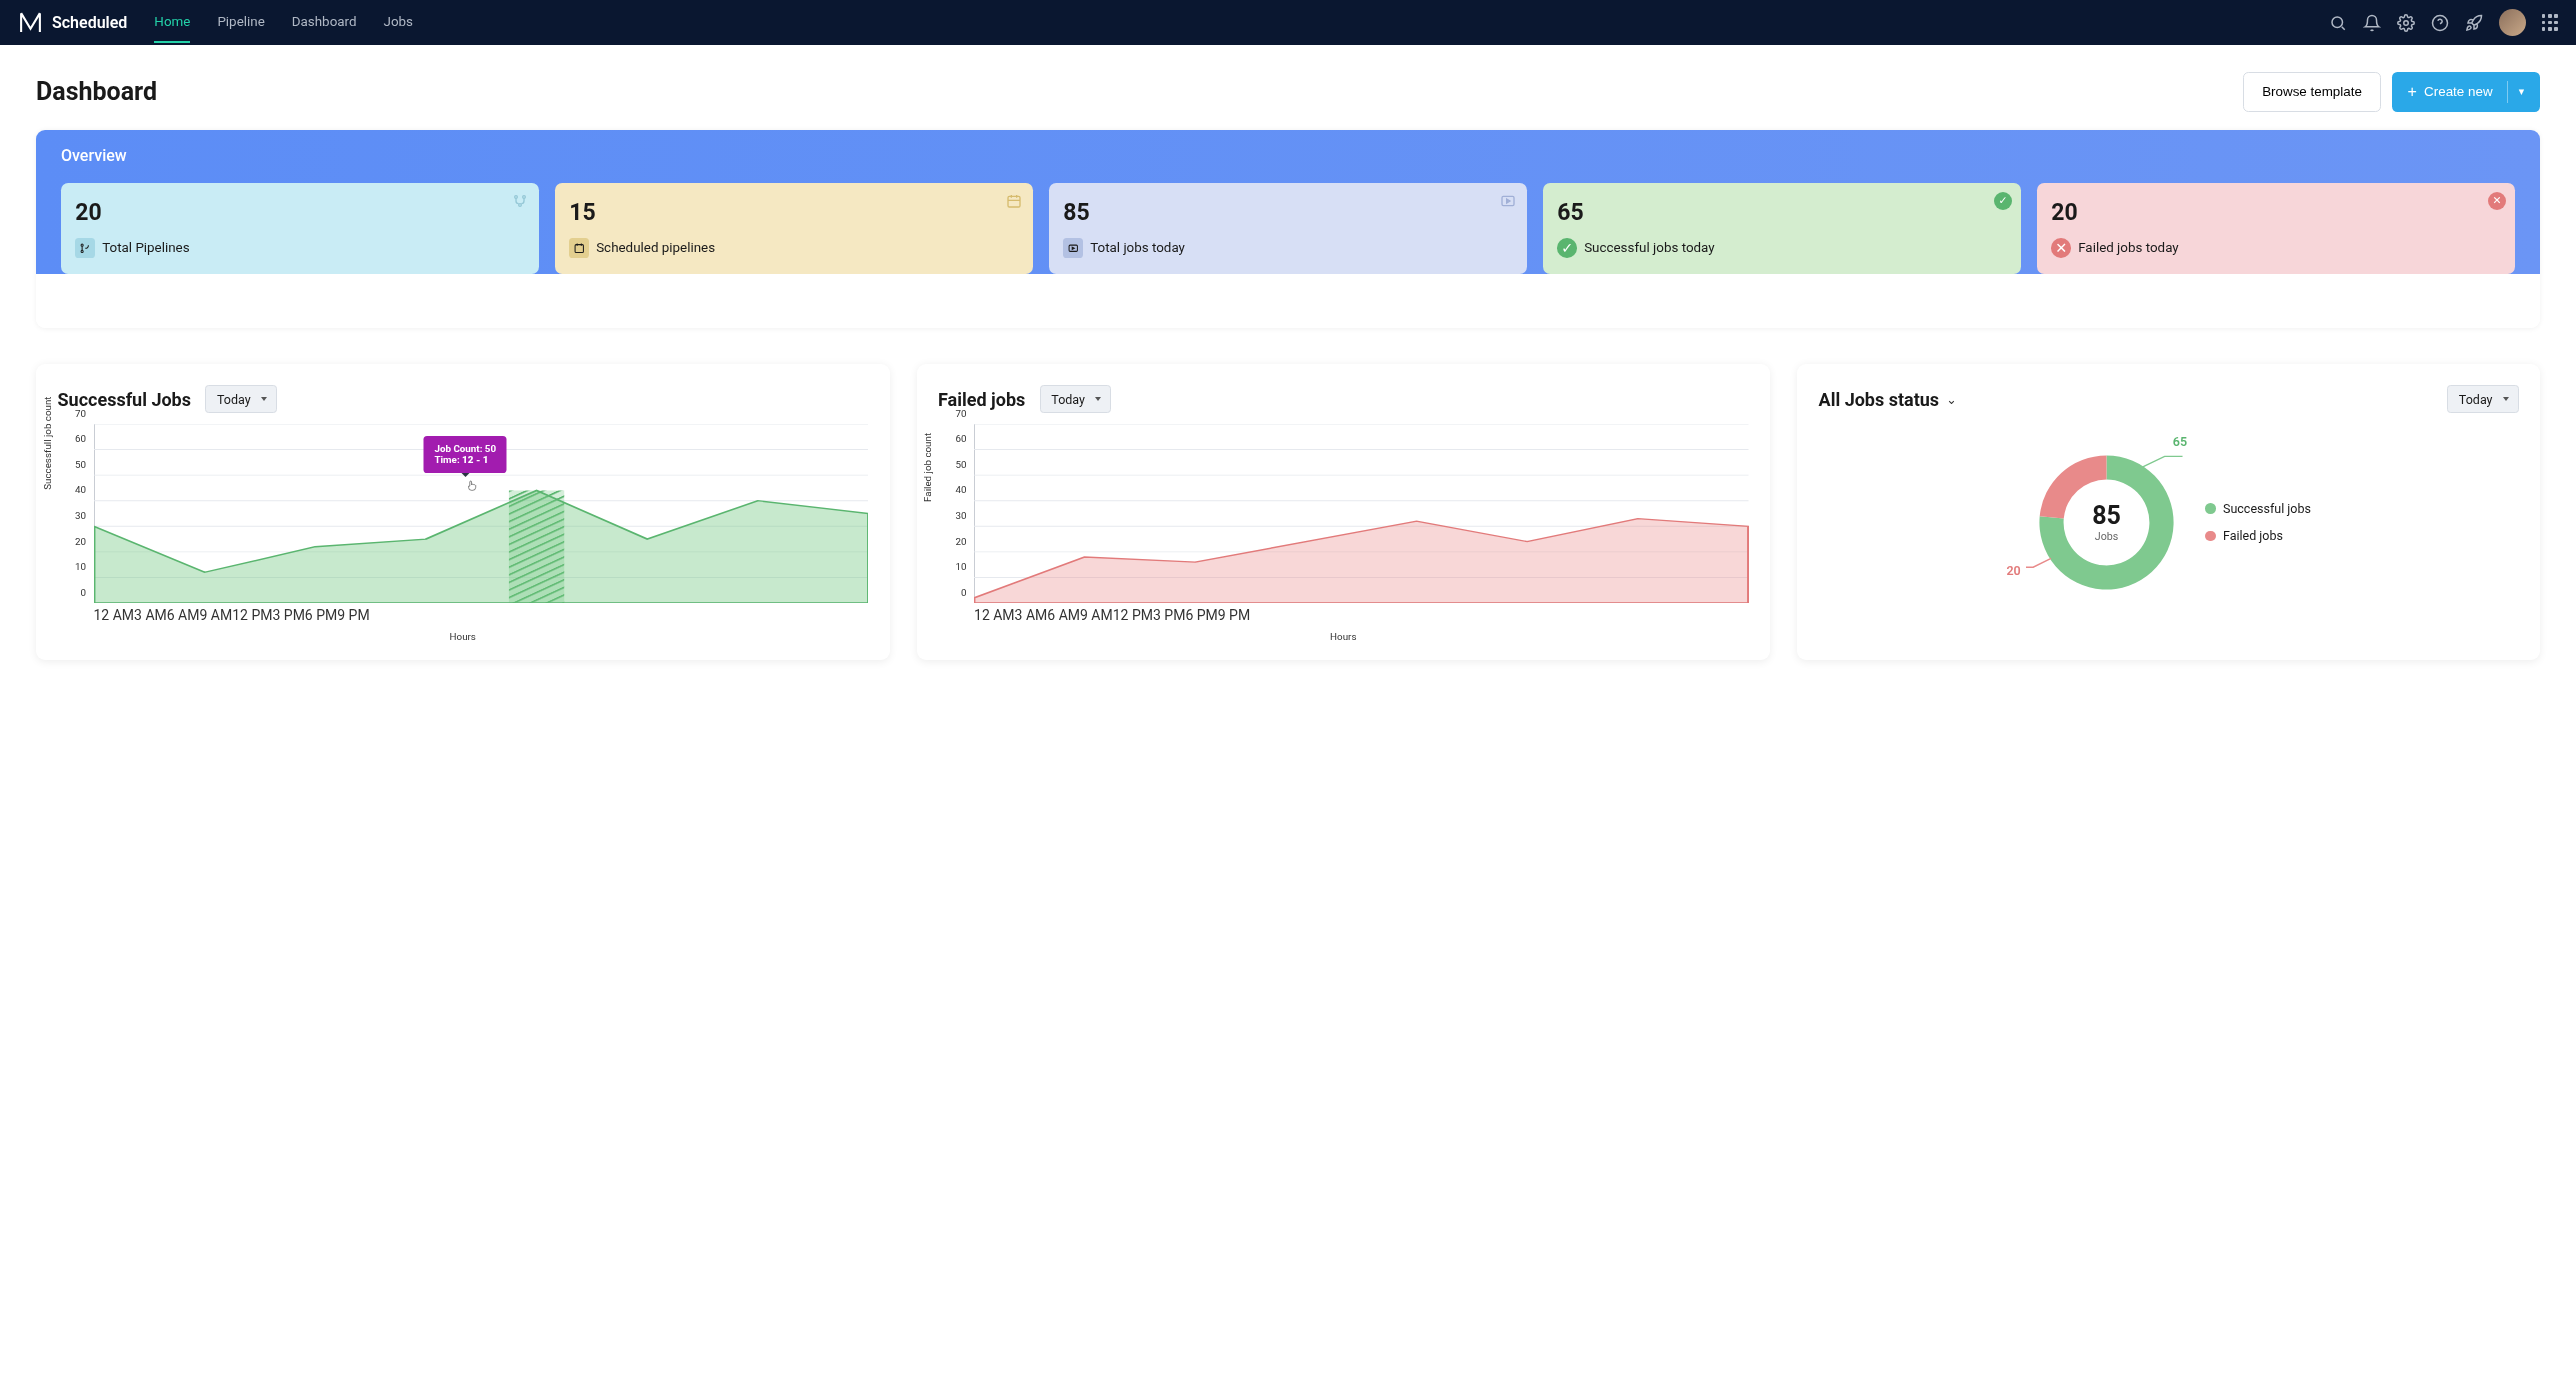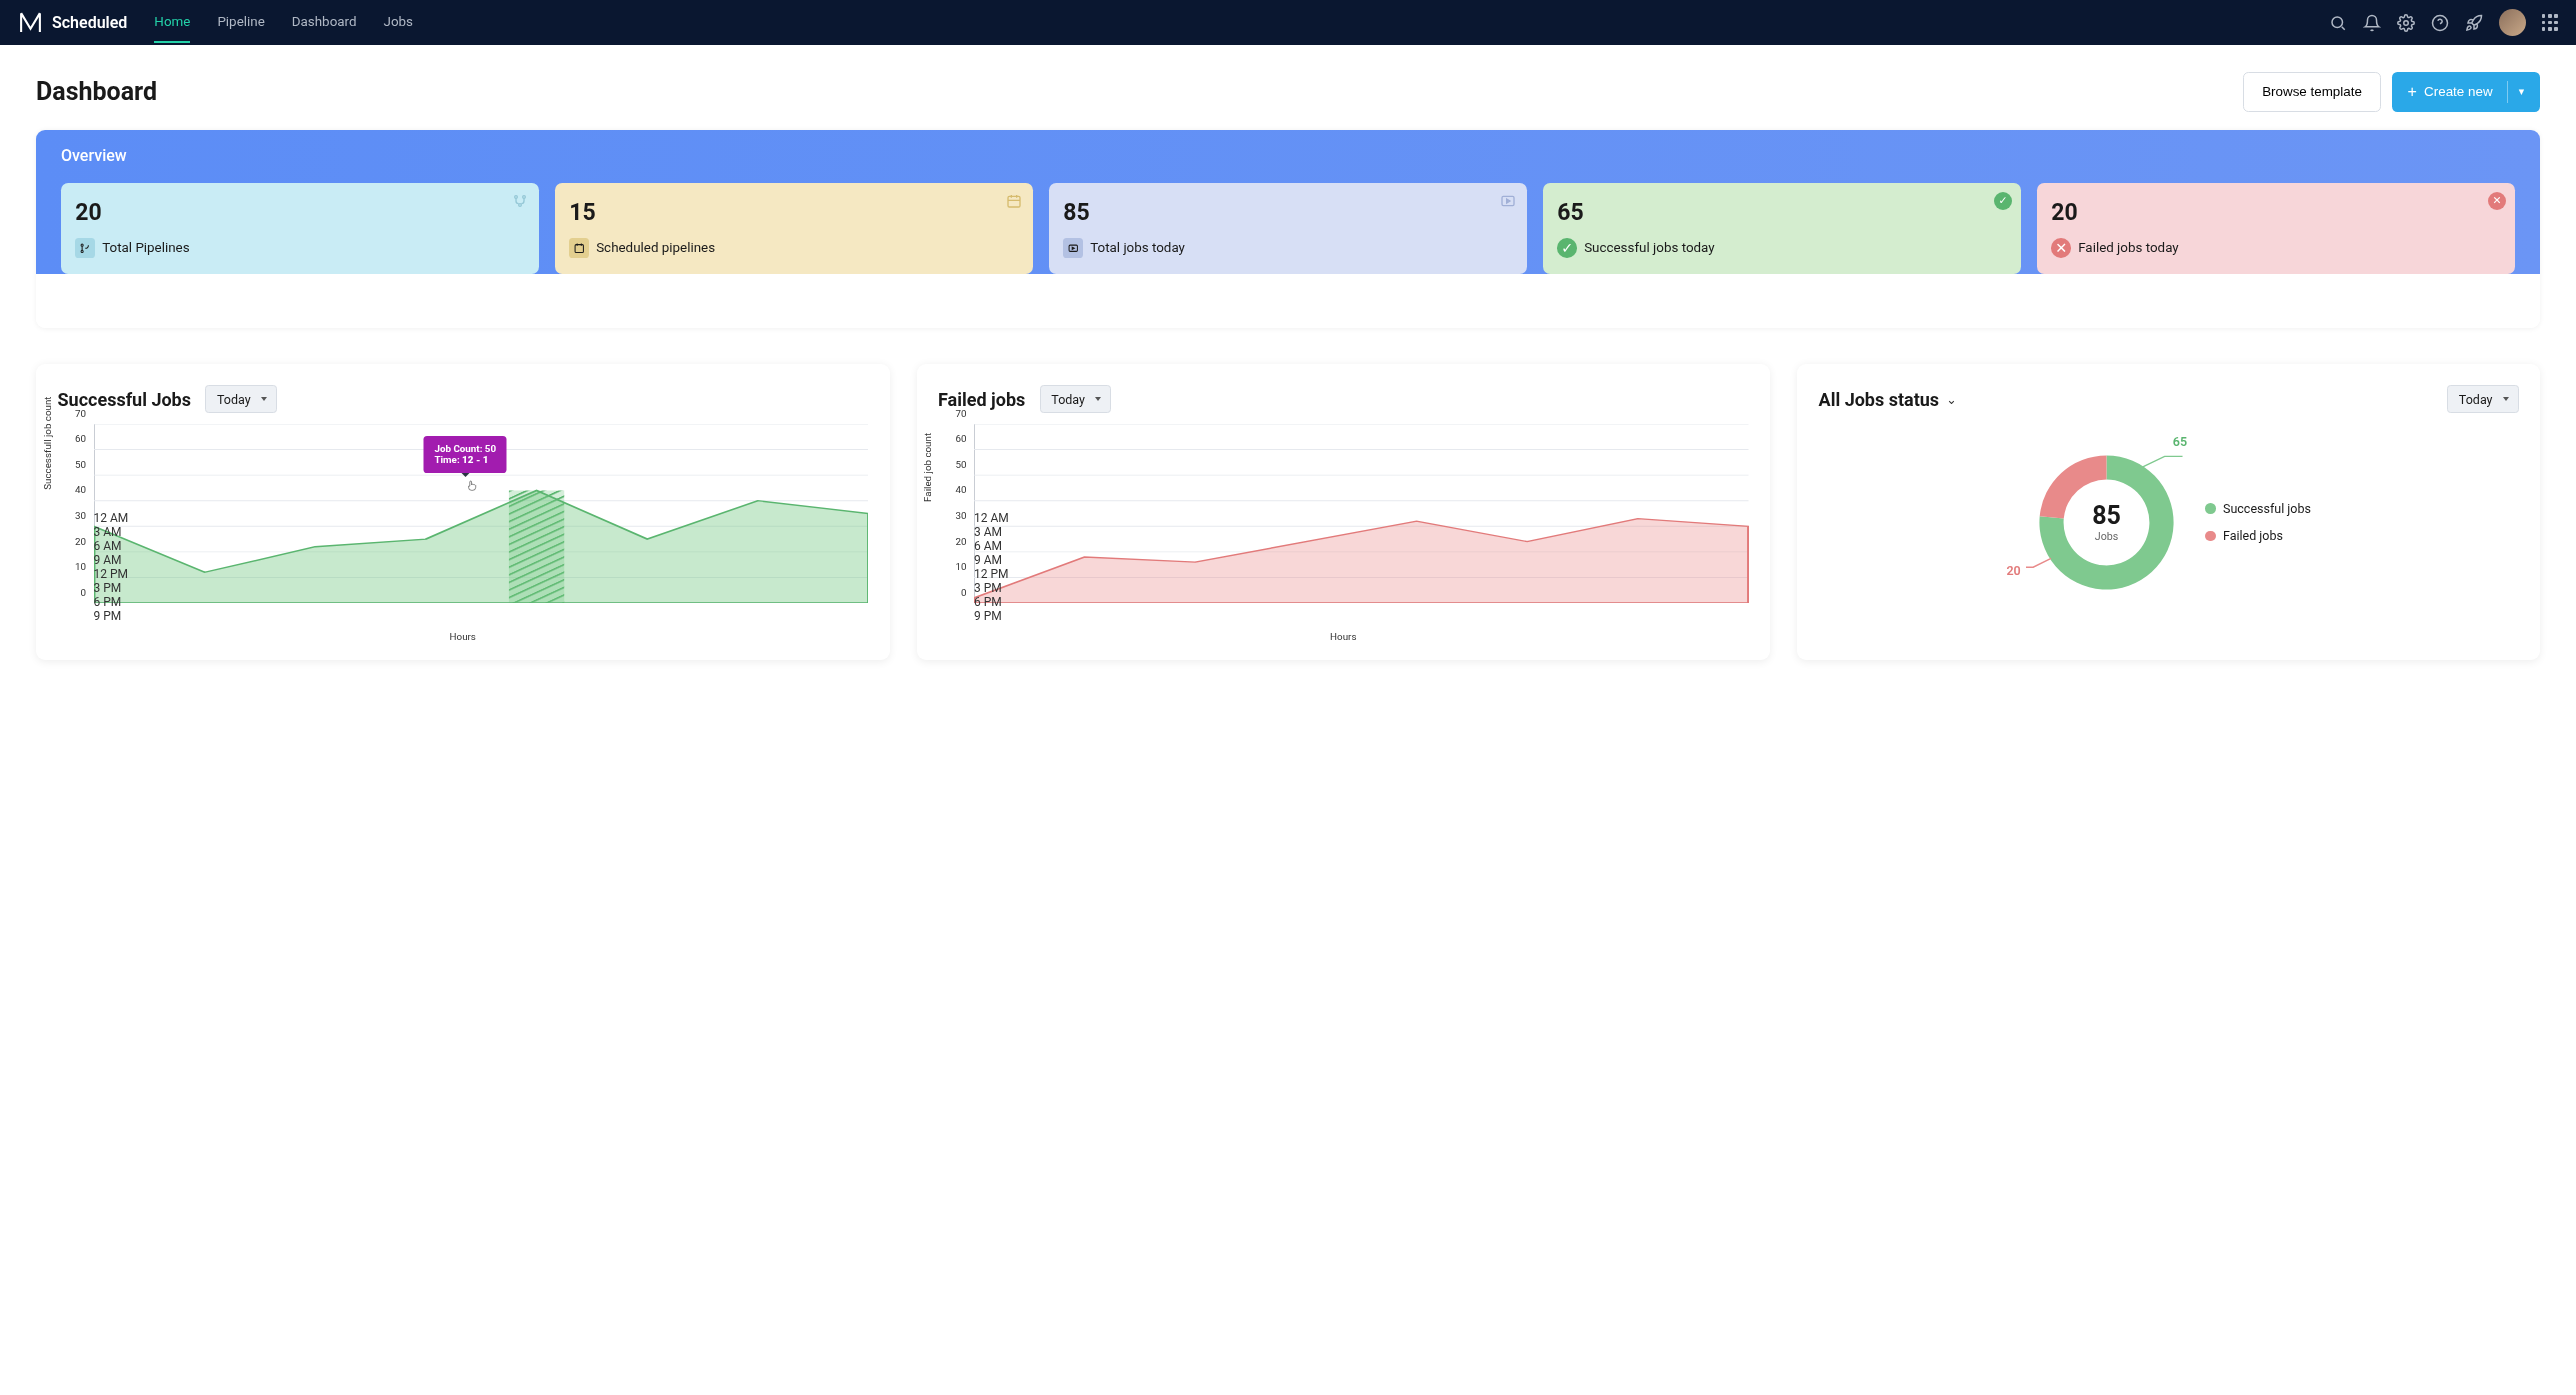--- a/index.html
+++ b/index.html
@@ -57,21 +57,21 @@
 .panel-title { font-size: 18px; font-weight: 700; color: #1a1a1a; }
 .panel-select { background: #eef1f5; border: 0.9px solid #d8dde4; border-radius: 3.6px; padding: 5.4px 25px 5.4px 10.7px; font-size: 12.5px; cursor: pointer; position: relative; }
 .panel-select::after { content: ''; position: absolute; right: 9px; top: 50%; transform: translateY(-50%); border-left: 3.6px solid transparent; border-right: 3.6px solid transparent; border-top: 4.5px solid #555; }
 
 
 .chart-container { position: relative; height: 215px; }
 .chart-y-label { position: absolute; left: -10.7px; top: 50%; transform: rotate(-90deg) translateX(50%); transform-origin: left center; font-size: 9.8px; color: #333; white-space: nowrap; }
 .chart-area { position: absolute; left: 36px; right: 0; top: 0; bottom: 36px; }
 .chart-y-ticks { position: absolute; left: 0; top: 0; bottom: 36px; width: 32px; }
 .y-tick { position: absolute; right: 3.6px; font-size: 9.8px; color: #333; transform: translateY(-50%); }
-.chart-x-ticks { position: absolute; left: 36px; right: 0; bottom: 16px; display: flex; justify-content: flex-start; font-size: 12px; color: #333; flex-direction: column; }
+.chart-x-ticks { position: absolute; left: 36px; right: 0; bottom: 16px; display: flex; justify-content: flex-start; font-size: 14px; color: #333; }
 .chart-x-label { position: absolute; left: 50%; bottom: -3.6px; transform: translateX(-50%); font-size: 9.8px; color: #333; }
 .chart-svg { width: 100%; height: 100%; }
 .chart-grid-line { stroke: #e6e9ee; stroke-width: 1; }
 .chart-axis { stroke: #c8ccd3; stroke-width: 1; }
 .area-green { fill: rgba(114, 199, 130, 0.4); stroke: #5ab56f; stroke-width: 1.5; }
 .area-red { fill: rgba(235, 140, 140, 0.35); stroke: #e27a7a; stroke-width: 1.5; }
 .highlight-bar { fill: url(#stripes-green); }
 
 
 .tooltip { position: absolute; background: #a21caf; color: #fff; padding: 7.2px 10.7px; border-radius: 3.6px; font-size: 9.8px; white-space: nowrap; z-index: 10; font-weight: bold; }

